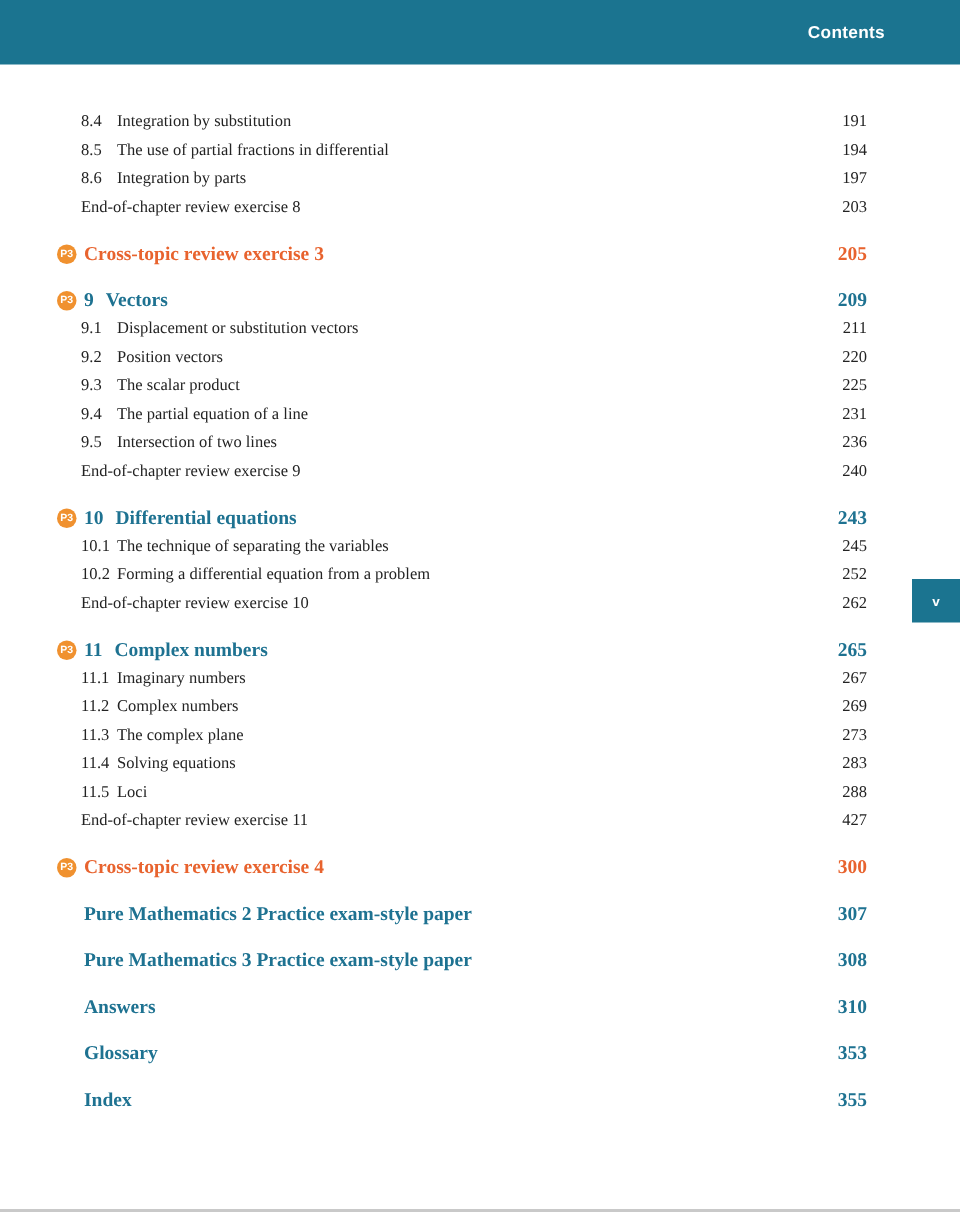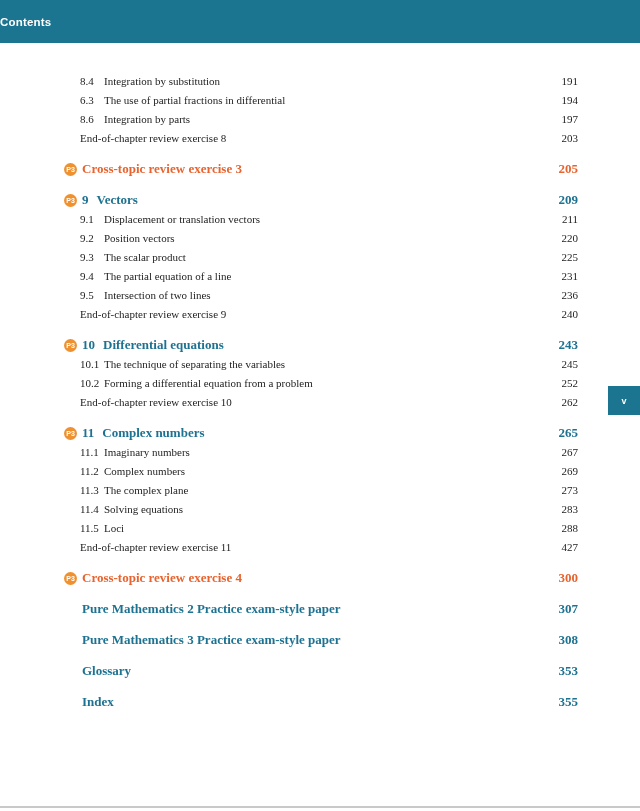--- a/index.html
+++ b/index.html
@@ -6,32 +6,32 @@
   .page{
     position:relative;
     width:640px;height:811px;
     background:#ffffff;
     overflow:hidden;
     font-family:"Liberation Serif", serif;
   }
   .header-bar{
     position:absolute;top:0;left:0;width:640px;height:43px;
     background:#1b7490;
-    display:flex;align-items:center;
+    display:flex;align-items:center;justify-content:flex-end;
     box-sizing:border-box;padding-right:50px;
   }
   .header-title{
     color:#ffffff;
     font-family:"Liberation Sans", sans-serif;
     font-weight:bold;font-size:11.5px;letter-spacing:.2px;
   }
   .toc{
     position:absolute;top:43px;left:0;width:640px;
     box-sizing:border-box;
-    padding:29px 62px 0 64px;
+    padding:29px 62px 0 38px;
     color:#232323;
   }
   .row{display:flex;align-items:baseline;}
   .row .page-num{margin-left:auto;}
   .row-sub,.row-review{
     height:19px;font-size:11px;line-height:19px;
     padding-left:16px;
   }
   .row-sub .item-num{
     display:inline-block;min-width:24px;line-height:19px;
@@ -76,21 +76,21 @@
     <span class="header-title">Contents</span>
   </div>
 
   <div class="toc" id="toc-root">
       <div class="row row-sub">
         <span class="item-num">8.4</span>
         <span class="item-label">Integration by substitution</span>
         <span class="page-num">191</span>
       </div>
       <div class="row row-sub">
-        <span class="item-num">6.3</span>
+        <span class="item-num">8.5</span>
         <span class="item-label">The use of partial fractions in differential</span>
         <span class="page-num">194</span>
       </div>
       <div class="row row-sub">
         <span class="item-num">8.6</span>
         <span class="item-label">Integration by parts</span>
         <span class="page-num">197</span>
       </div>
       <div class="row row-review">
         <span class="item-label">End-of-chapter review exercise 8</span>
@@ -102,21 +102,21 @@
         <span class="page-num">205</span>
       </div>
       <div class="row row-heading teal-text">
         <span class="badge">P3</span>
         <span class="chap-num">9</span>
         <span class="item-label">Vectors</span>
         <span class="page-num">209</span>
       </div>
       <div class="row row-sub">
         <span class="item-num">9.1</span>
-        <span class="item-label">Displacement or translation vectors</span>
+        <span class="item-label">Displacement or substitution vectors</span>
         <span class="page-num">211</span>
       </div>
       <div class="row row-sub">
         <span class="item-num">9.2</span>
         <span class="item-label">Position vectors</span>
         <span class="page-num">220</span>
       </div>
       <div class="row row-sub">
         <span class="item-num">9.3</span>
         <span class="item-label">The scalar product</span>
@@ -198,20 +198,24 @@
       </div>
       <div class="row row-heading teal-text row-backmatter">
         <span class="item-label">Pure Mathematics 2 Practice exam-style paper</span>
         <span class="page-num">307</span>
       </div>
       <div class="row row-heading teal-text row-backmatter">
         <span class="item-label">Pure Mathematics 3 Practice exam-style paper</span>
         <span class="page-num">308</span>
       </div>
       <div class="row row-heading teal-text row-backmatter">
+        <span class="item-label">Answers</span>
+        <span class="page-num">310</span>
+      </div>
+      <div class="row row-heading teal-text row-backmatter">
         <span class="item-label">Glossary</span>
         <span class="page-num">353</span>
       </div>
       <div class="row row-heading teal-text row-backmatter">
         <span class="item-label">Index</span>
         <span class="page-num">355</span>
       </div>
     </div>
 
   <div class="side-tab">

